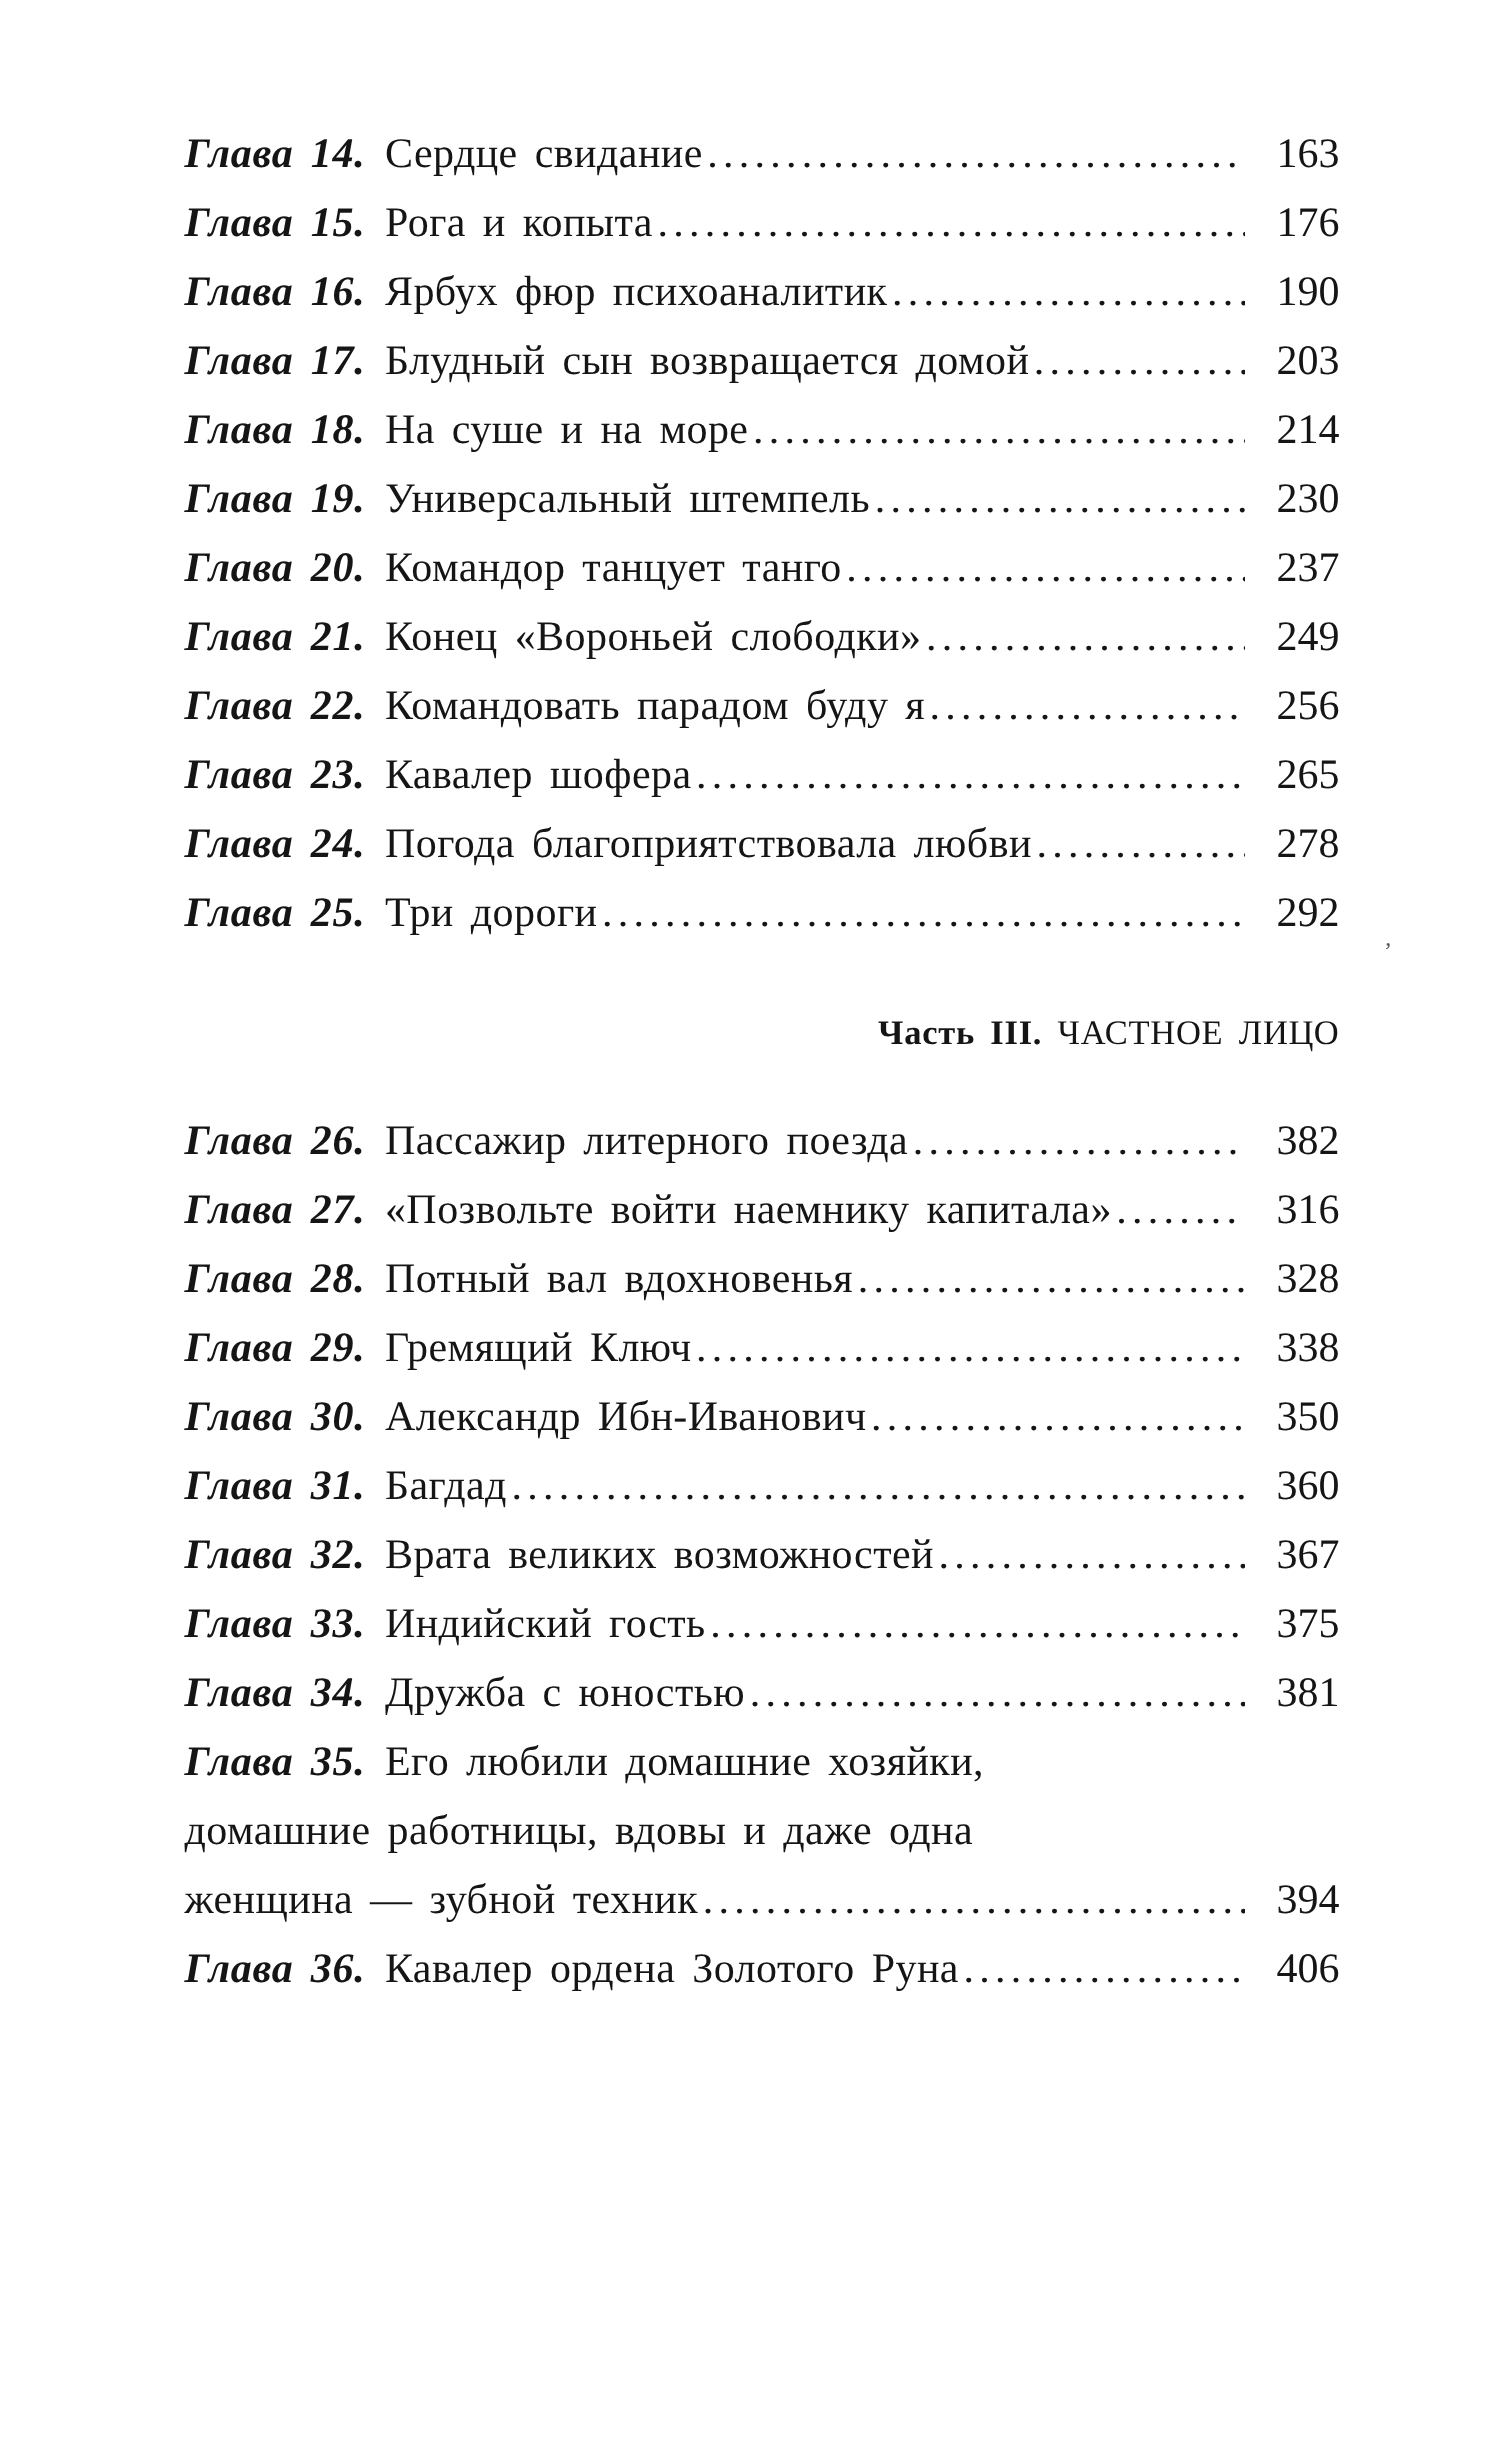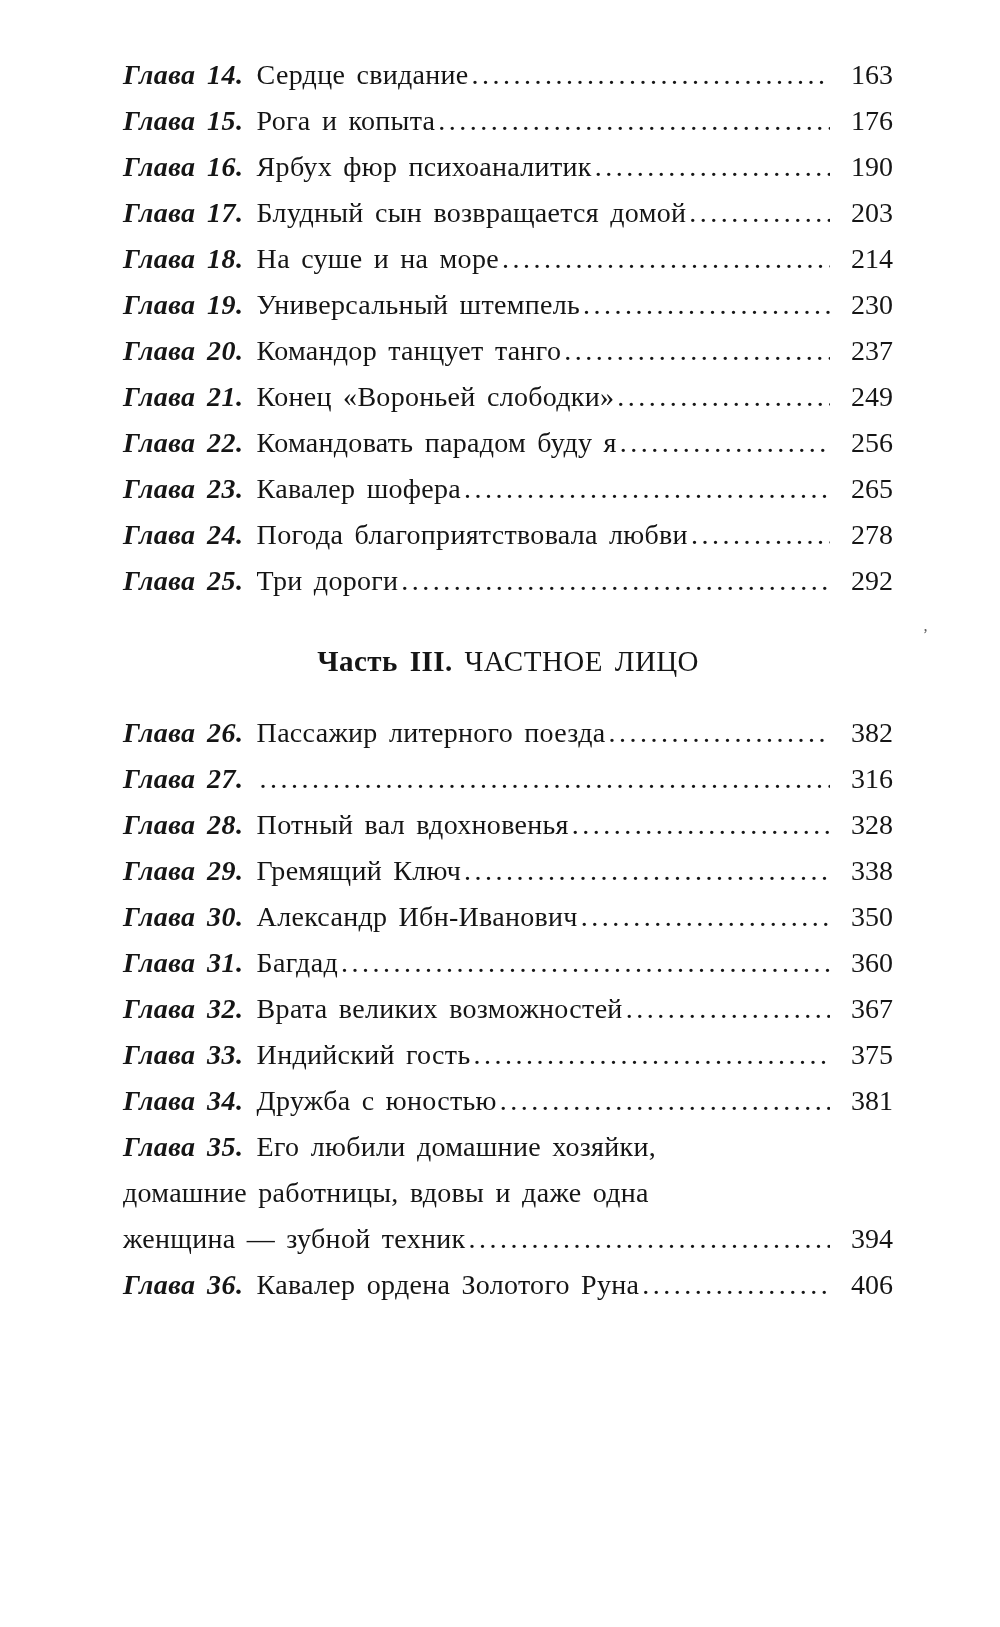--- a/index.html
+++ b/index.html
@@ -11,21 +11,21 @@
     position: relative;
     width: 1000px;
     height: 1627px;
     margin: 0 auto;
     background: #ffffff;
     font-family: "Liberation Serif", "DejaVu Serif", serif;
     color: #151515;
     overflow: hidden;
   }
   .content {
-    padding: 52px 107px 0 123px; 
+    padding: 80px 107px 0 123px; 
   }
   .toc-row {
     display: flex;
     align-items: baseline;
     font-size: 28px;
     line-height: 46px;
     word-spacing: 4px;
   }
   .chapter {
     font-weight: bold;
@@ -47,22 +47,22 @@
   .dots::before {
     content: "...................................................................................................";
     letter-spacing: 3.5px;
     margin-left: 3px;
   }
   .page-num {
     margin-left: 21px;
     white-space: nowrap;
   }
   .section-heading {
-    text-align: center;
-    font-size: 29px;
+    text-align: right;
+    font-size: 23px;
     line-height: 46px;
     margin: 34px 0 26px 0;
     letter-spacing: 0.5px;
     word-spacing: 4px;
   }
   .heading-bold {
     font-weight: bold;
   }
   
   .speck {
@@ -152,20 +152,21 @@
       </div>
       <div class="section-heading"><span class="heading-bold">Часть III. </span><span class="heading-rest">ЧАСТНОЕ ЛИЦО</span></div>
       <div class="toc-row">
         <span class="chapter">Глава 26.</span>
         <span class="title">Пассажир  литерного  поезда</span>
         <span class="dots"></span>
         <span class="page-num">382</span>
       </div>
       <div class="toc-row">
         <span class="chapter">Глава 27.</span>
+        <span class="title">«Позвольте  войти наемнику  капитала»</span>
         <span class="dots"></span>
         <span class="page-num">316</span>
       </div>
       <div class="toc-row">
         <span class="chapter">Глава 28.</span>
         <span class="title">Потный вал вдохновенья</span>
         <span class="dots"></span>
         <span class="page-num">328</span>
       </div>
       <div class="toc-row">

